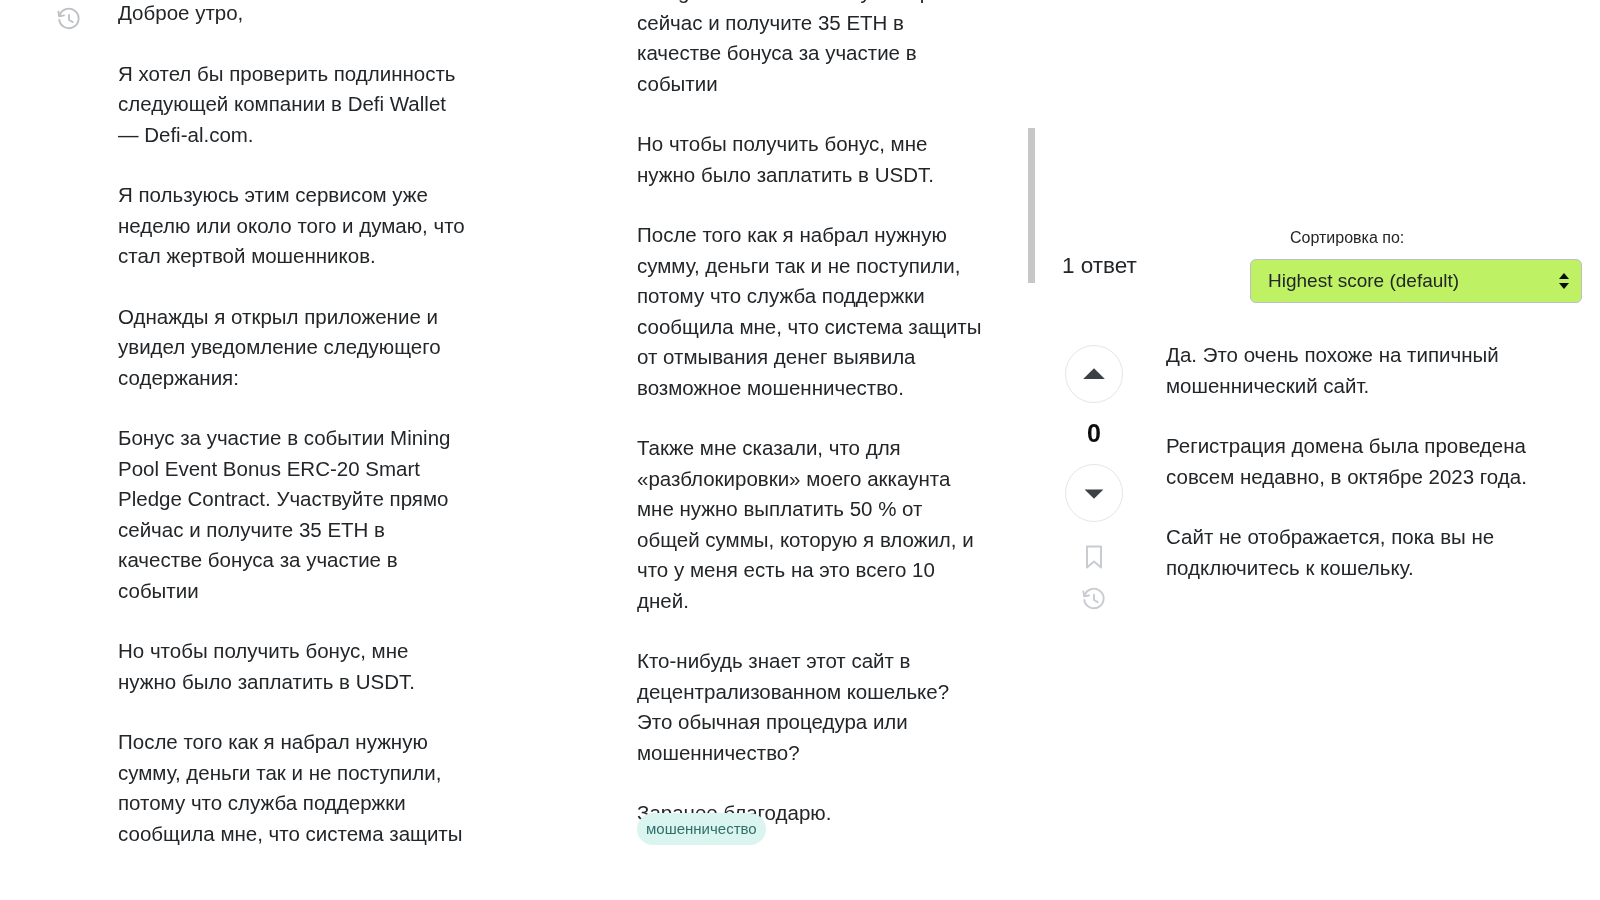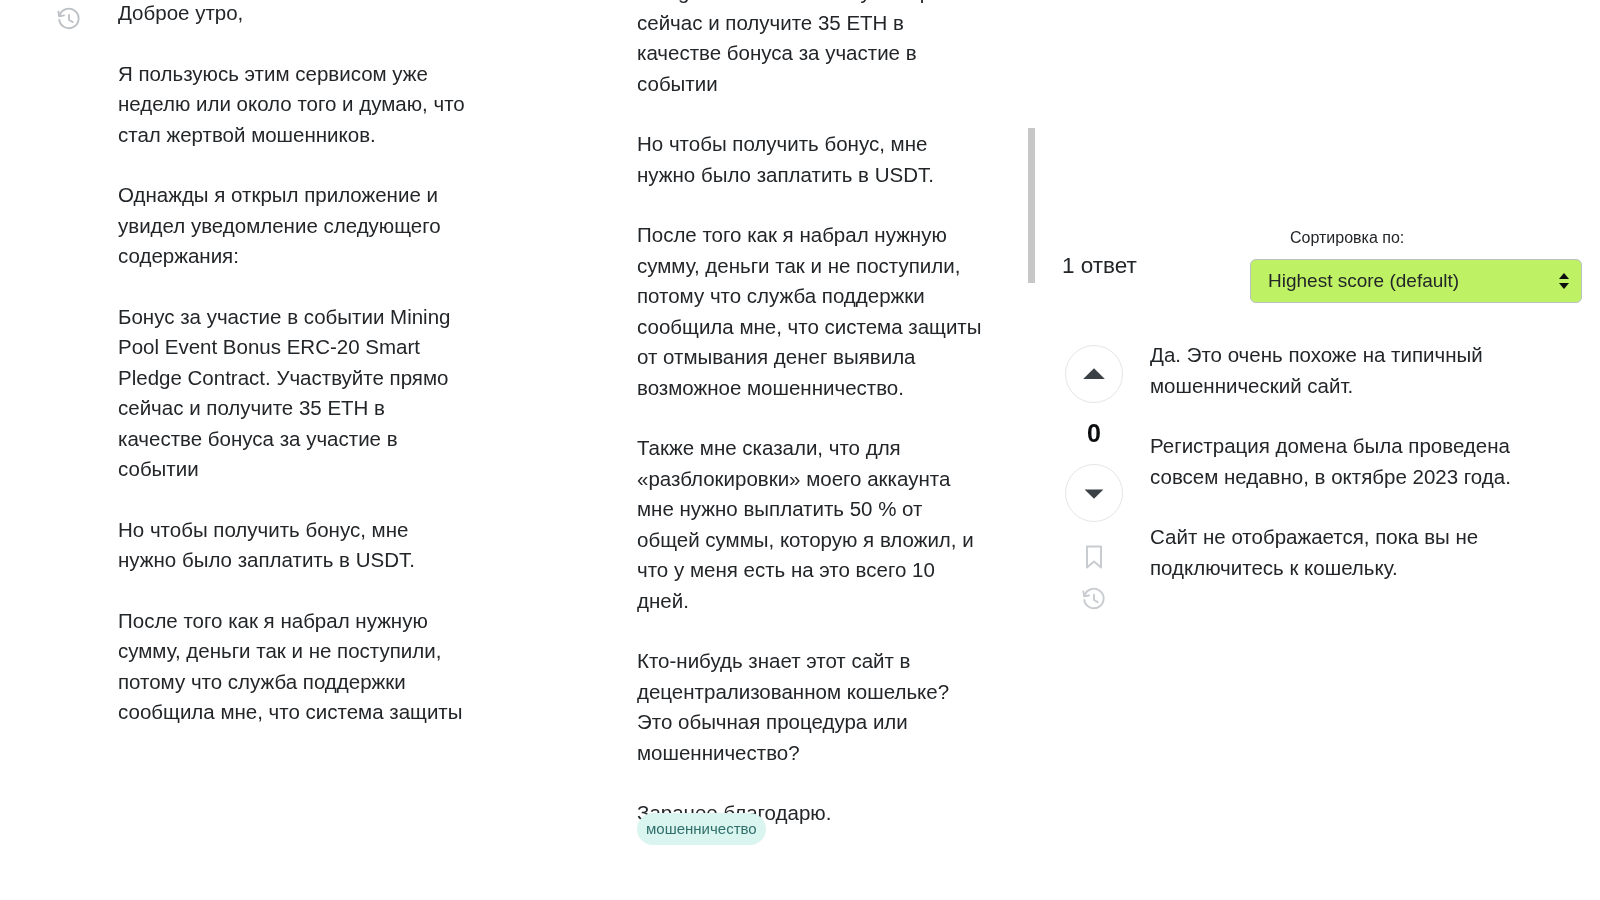--- a/index.html
+++ b/index.html
@@ -190,39 +190,40 @@
   }
   #bookmark-icon svg, #answer-history-icon svg { display: block; }
 
   #answer-body {
     position: absolute;
     left: 88px;
     top: 0px;
     width: 400px;
   }
   #answer-body p {
-    margin: 0 0 30px 0;
+    margin: 0 0 30px 16px;
     font-size: 20.5px;
     line-height: 30.5px;
     color: #232629;
   }
 </style>
 </head>
 <body>
 
 <div id="history-icon-top">
   <svg viewBox="0 0 24 24" width="26" height="26" fill="none" stroke="currentColor" stroke-width="1.7" stroke-linecap="round" stroke-linejoin="round">
     <path d="M3.2 8.2A9 9 0 1 1 3 12"></path>
     <polyline points="2.2,4.2 3.0,8.6 7.4,7.8"></polyline>
     <polyline points="12,7.2 12,12 15.4,13.9"></polyline>
   </svg>
 </div>
 
 <div class="col" id="left-column">
   <p>Доброе утро,</p>
+  <p>Я хотел бы проверить подлинность следующей компании в Defi Wallet — Defi-al.com.</p>
   <p>Я пользуюсь этим сервисом уже неделю или около того и думаю, что стал жертвой мошенников.</p>
   <p>Однажды я открыл приложение и увидел уведомление следующего содержания:</p>
   <p>Бонус за участие в событии Mining Pool Event Bonus ERC-20 Smart Pledge Contract. Участвуйте прямо сейчас и получите 35 ETH в качестве бонуса за участие в событии</p>
   <p>Но чтобы получить бонус, мне нужно было заплатить в USDT.</p>
   <p>После того как я набрал нужную сумму, деньги так и не поступили, потому что служба поддержки сообщила мне, что система защиты</p>
 </div>
 
 <div class="col" id="middle-column">
   <p>Бонус за участие в событии Mining Pool Event Bonus ERC-20 Smart Pledge Contract. Участвуйте прямо сейчас и получите 35 ETH в качестве бонуса за участие в событии</p>
   <p>Но чтобы получить бонус, мне нужно было заплатить в USDT.</p>

